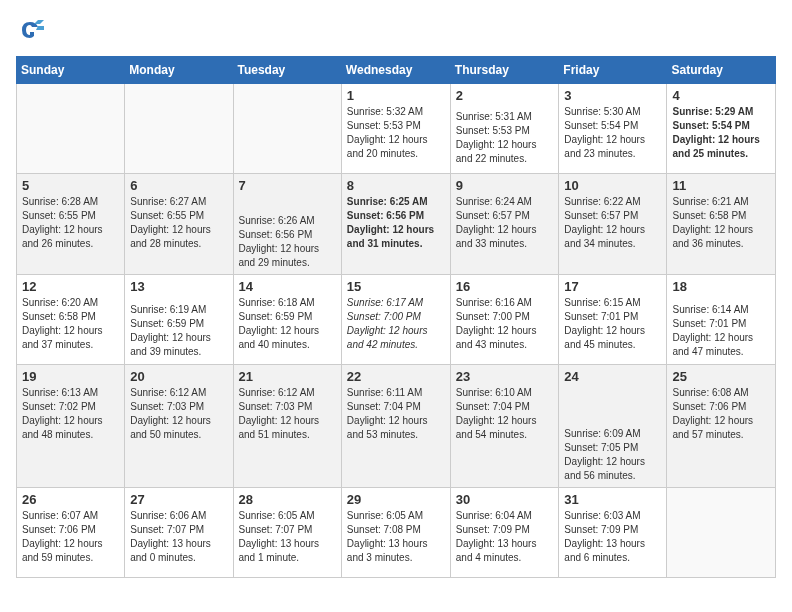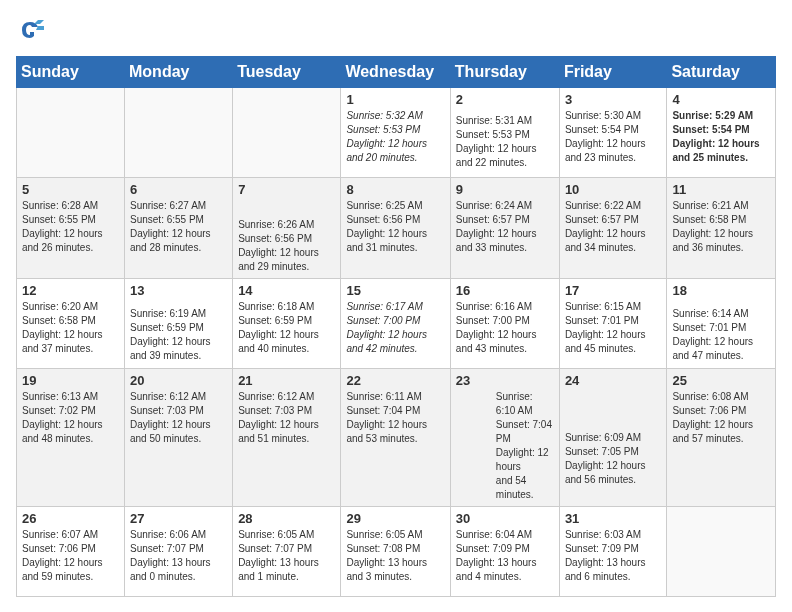--- a/index.html
+++ b/index.html
@@ -55,21 +55,21 @@
     .calendar {
       width: 100%;
       border-collapse: collapse;
       font-size: 11px;
     }
     .calendar thead th {
       background-color: #2e6db4;
       color: #fff;
       padding: 6px 4px;
       text-align: left;
-      font-size: 16px;
+      font-size: 12px;
       font-weight: bold;
       border: 1px solid #2e6db4;
     }
     .calendar tbody td {
       border: 1px solid #ccc;
       vertical-align: top;
       padding: 4px 5px;
       height: 90px;
       width: 110px;
     }
@@ -124,21 +124,21 @@
         <th>Saturday</th>
       </tr>
   </thead>
   <tbody>
   <tr>
         <td class="empty-cell"></td>
         <td class="empty-cell"></td>
         <td class="empty-cell"></td>
         <td>
           <div class="cell-num">1</div>
-          <div class="cell-detail" style="white-space: pre-line; font-style: italic;">Sunrise: 5:32 AM
+          <div class="cell-detail" style="white-space: pre-line;">Sunrise: 5:32 AM
 Sunset: 5:53 PM
 Daylight: 12 hours
 and 20 minutes.</div>
         </td>
         <td>
           <div class="cell-num">2</div>
           <div class="cell-detail" style="white-space: pre-line; margin-top: 7px;">Sunrise: 5:31 AM
 Sunset: 5:53 PM
 Daylight: 12 hours
 and 22 minutes.</div>
@@ -175,21 +175,21 @@
         </td>
         <td>
           <div class="cell-num">7</div>
           <div class="cell-detail" style="white-space: pre-line; margin-top: 21px;">Sunrise: 6:26 AM
 Sunset: 6:56 PM
 Daylight: 12 hours
 and 29 minutes.</div>
         </td>
         <td>
           <div class="cell-num">8</div>
-          <div class="cell-detail" style="white-space: pre-line;">Sunrise: 6:25 AM
+          <div class="cell-detail" style="white-space: pre-line; font-weight: bold;">Sunrise: 6:25 AM
 Sunset: 6:56 PM
 Daylight: 12 hours
 and 31 minutes.</div>
         </td>
         <td>
           <div class="cell-num">9</div>
           <div class="cell-detail" style="white-space: pre-line;">Sunrise: 6:24 AM
 Sunset: 6:57 PM
 Daylight: 12 hours
 and 33 minutes.</div>
@@ -284,21 +284,21 @@
         </td>
         <td>
           <div class="cell-num">22</div>
           <div class="cell-detail" style="white-space: pre-line;">Sunrise: 6:11 AM
 Sunset: 7:04 PM
 Daylight: 12 hours
 and 53 minutes.</div>
         </td>
         <td>
           <div class="cell-num">23</div>
-          <div class="cell-detail" style="white-space: pre-line; margin-left: 40px;">Sunrise: 6:10 AM
+          <div class="cell-detail" style="white-space: pre-line;">Sunrise: 6:10 AM
 Sunset: 7:04 PM
 Daylight: 12 hours
 and 54 minutes.</div>
         </td>
         <td>
           <div class="cell-num">24</div>
           <div class="cell-detail" style="white-space: pre-line; margin-top: 43px;">Sunrise: 6:09 AM
 Sunset: 7:05 PM
 Daylight: 12 hours
 and 56 minutes.</div>

